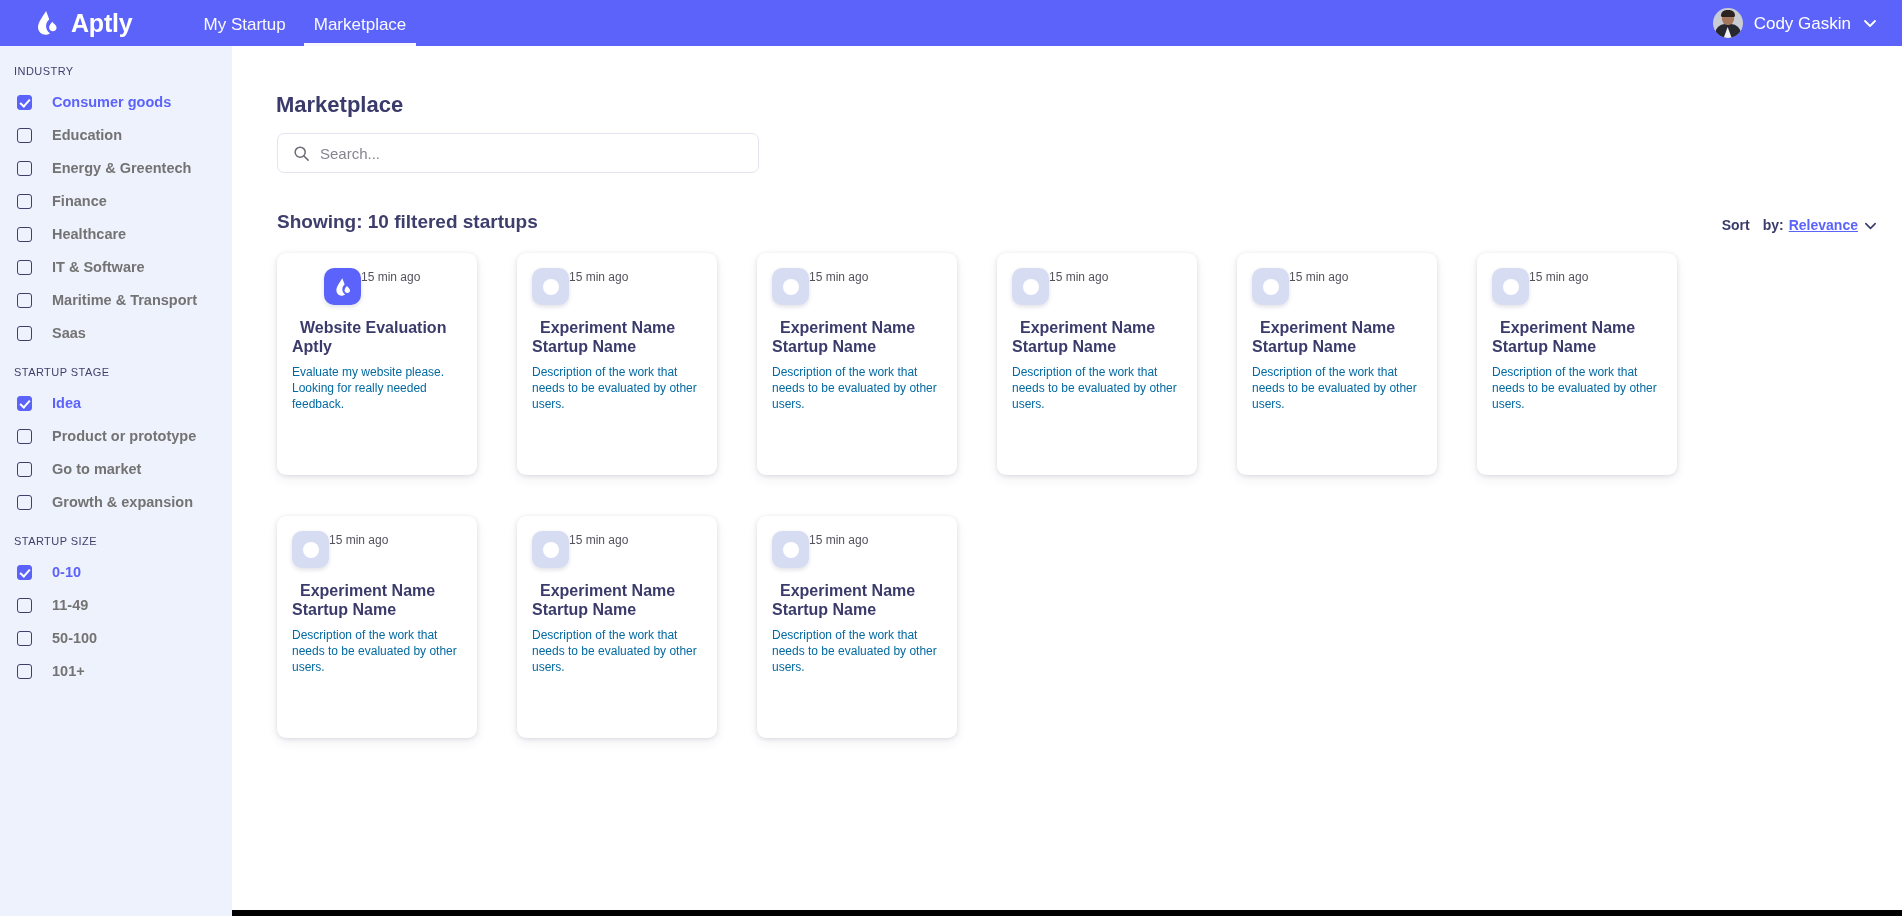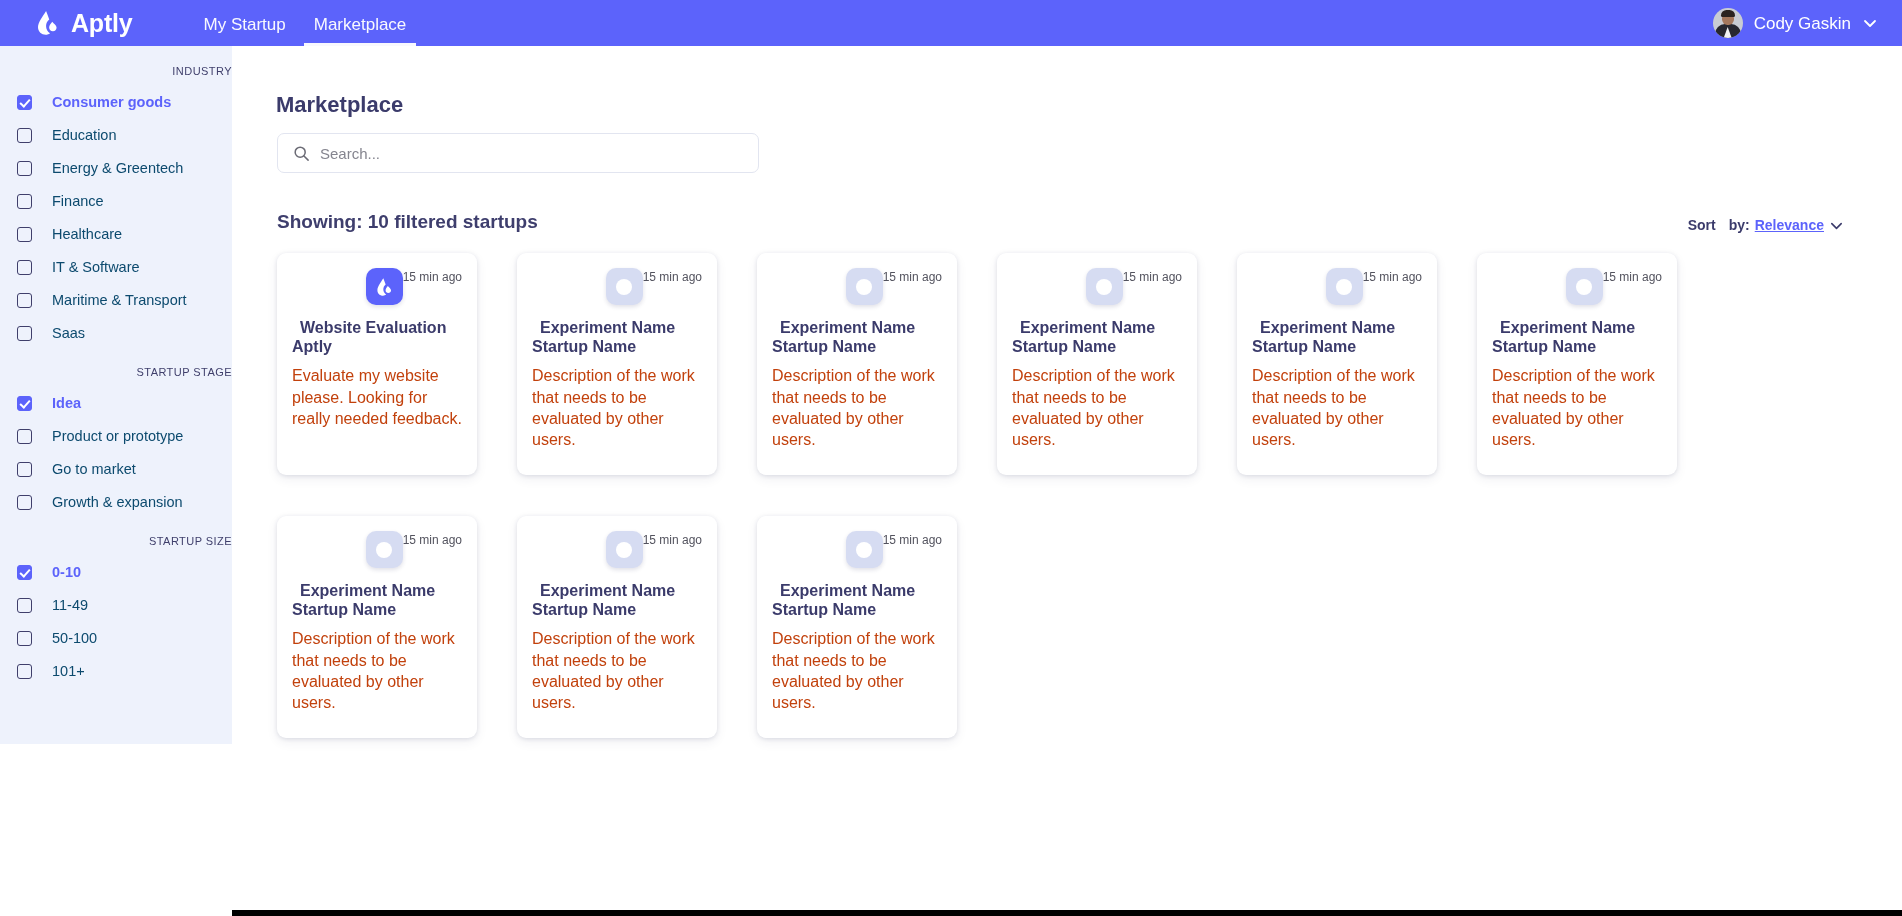--- a/index.html
+++ b/index.html
@@ -110,24 +110,23 @@
     font-size: 17px;
     line-height: 1;
   }
   .caret { display: block; }
 
   
   .sidebar {
     position: absolute;
     left: 0; top: 46px;
     width: 232px;
-    height: 698px;
+    height: 870px;
     background: #eef2fc;
     padding-top: 19px;
-    text-align: right;
   }
   .filter-group { margin-bottom: 16px; }
   .group-title {
     font-size: 11px;
     letter-spacing: 0.45px;
     color: #3f3f6b;
     font-weight: 400;
     margin: 0 0 9px 14px;
   }
   .filter-row {
@@ -154,22 +153,23 @@
     position: absolute;
     left: 4.3px; top: 1.2px;
     width: 4px; height: 8px;
     border: solid #ffffff;
     border-width: 0 2px 2px 0;
     transform: rotate(42deg);
   }
   .filter-label {
     margin-left: 20px;
     font-size: 14.5px;
-    color: #0c4a6e;
-    line-height: 1;
+    color: #737373;
+    line-height: 1;
+    font-weight: bold;
   }
   .filter-row.checked .filter-label {
     color: #5c63fb;
     font-weight: 700;
   }
 
   
   .main {
     position: absolute;
     left: 232px; top: 46px;
@@ -213,21 +213,21 @@
   .showing {
     position: absolute;
     left: 45px; top: 166px;
     font-size: 19px;
     font-weight: 700;
     color: #3e3e6d;
     line-height: 1;
   }
   .sortby {
     position: absolute;
-    right: 58px; top: 171px;
+    right: 24px; top: 171px;
     display: flex;
     align-items: center;
     gap: 5px;
     font-size: 14px;
     color: #3b3b6b;
     font-weight: 700;
     cursor: pointer;
   }
   .sortby .sep { width: 3px; }
   .sortby .value {
@@ -252,21 +252,21 @@
     border-radius: 9px;
     box-shadow: 0 1px 4px rgba(40,45,90,0.13), 0 4px 12px rgba(40,45,90,0.07);
     padding: 15px 15px 0 15px;
     position: relative;
     cursor: pointer;
     overflow: hidden;
   }
   .card-top {
     display: flex;
     align-items: flex-start;
-    justify-content: flex-end;
+    justify-content: flex-start;
   }
   .card-icon {
     width: 37px; height: 37px;
     border-radius: 10px;
     flex: none;
     position: relative;
     box-shadow: 0 2px 4px rgba(40,45,90,0.14);
   }
   .card-icon.brand { background: #5c63fb; }
   .card-icon.ph { background: #d6dcf2; }
@@ -300,22 +300,22 @@
   }
   .card-sub {
     font-size: 16px;
     font-weight: 700;
     color: #3b3b6b;
     line-height: 1.2;
   }
   .card-sub.light { font-weight: 600; }
   .card-desc {
     margin-top: 9px;
-    font-size: 16px;
-    color: #c2410c;
+    font-size: 12px;
+    color: #0369a1;
     line-height: 1.33;
   }
 
   
   .hscroll {
     position: absolute;
     left: 232px; bottom: 0;
     width: 1670px;
     height: 6px;
     background: #000000;

